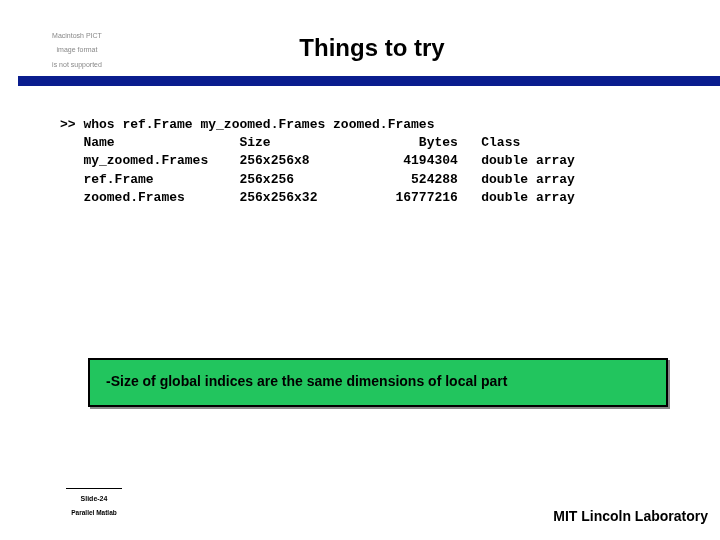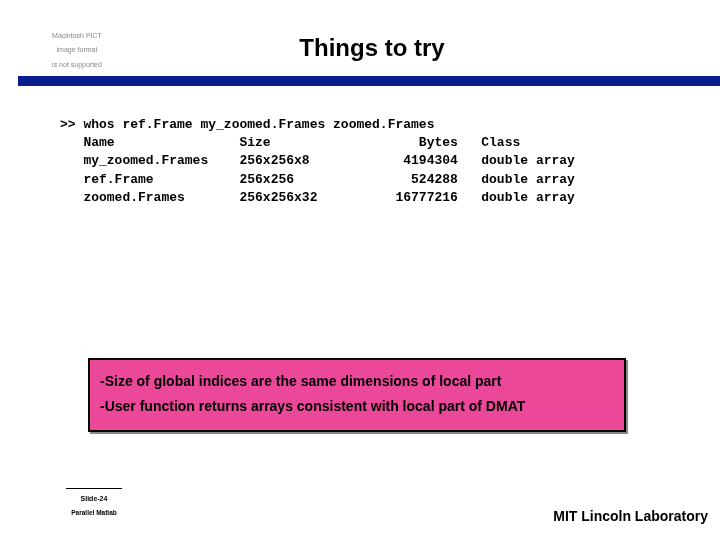--- a/index.html
+++ b/index.html
@@ -43,25 +43,25 @@
     font-weight: bold;
     color: #000;
     white-space: pre;
     margin: 30px 0 0 48px;
     line-height: 1.4;
   }
   .notes-box {
     position: absolute;
     left: 70px;
     top: 340px;
-    width: 538px;
+    width: 580px;
     border: 2px solid #000;
     box-shadow: 2px 2px 0 #888;
-    padding: 6px 10px 8px 4px;
-    background: #ec4899;
+    padding: 6px 10px 8px 10px;
+    background: #22c55e;
   }
   .notes-box p {
     font-size: 14px;
     font-weight: bold;
     color: #000;
     line-height: 1.35;
   }
   .footer {
     position: absolute;
     bottom: 12px;
@@ -117,21 +117,20 @@
 
 <pre class="code-block" id="code-block">&gt;&gt; whos ref.Frame my_zoomed.Frames zoomed.Frames
    Name                Size                   Bytes   Class
    my_zoomed.Frames    256x256x8            4194304   double array
    ref.Frame           256x256               524288   double array
    zoomed.Frames       256x256x32          16777216   double array
 </pre>
 
 <div class="notes-box">
   <p>-Size of global indices are the same dimensions of local part</p>
-  <p>-User function returns arrays consistent with local part of DMAT</p>
 </div>
 
 <div class="footer">
   <div class="footer-left">
     <div class="rule"></div>
     <div class="slide-no">Slide-24</div>
     <div class="subtitle">Parallel Matlab</div>
   </div>
   <div class="footer-right">MIT Lincoln Laboratory</div>
 </div>

